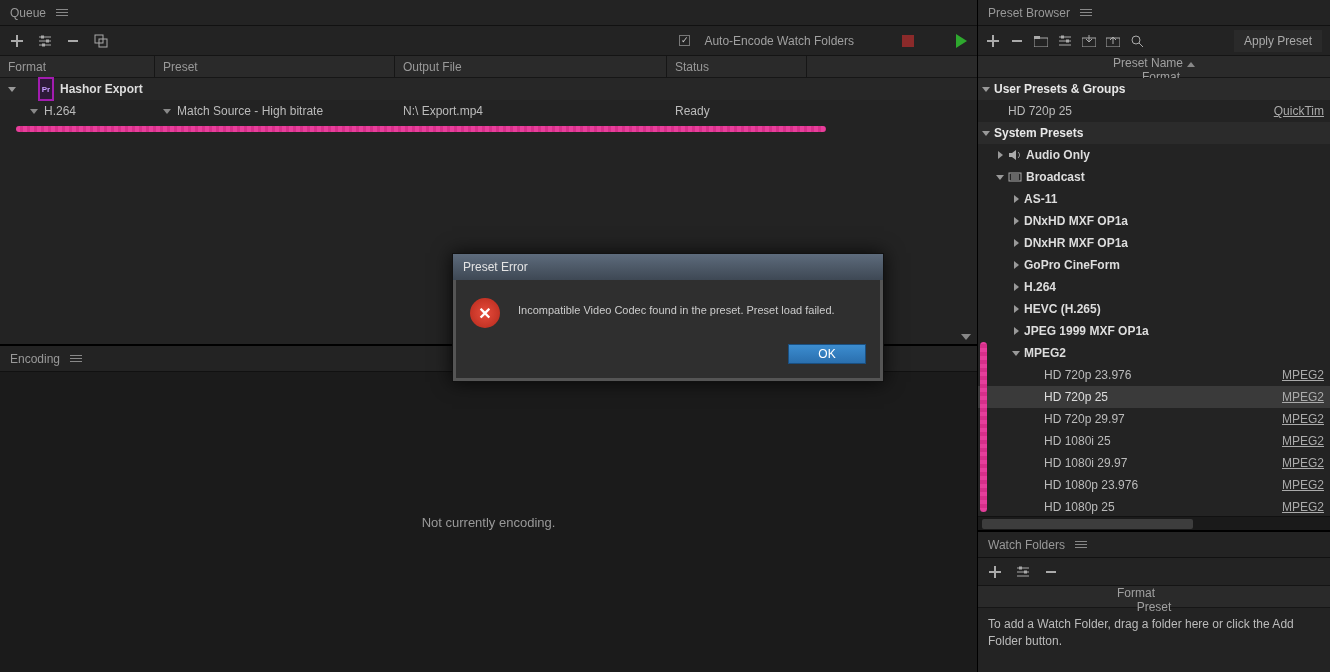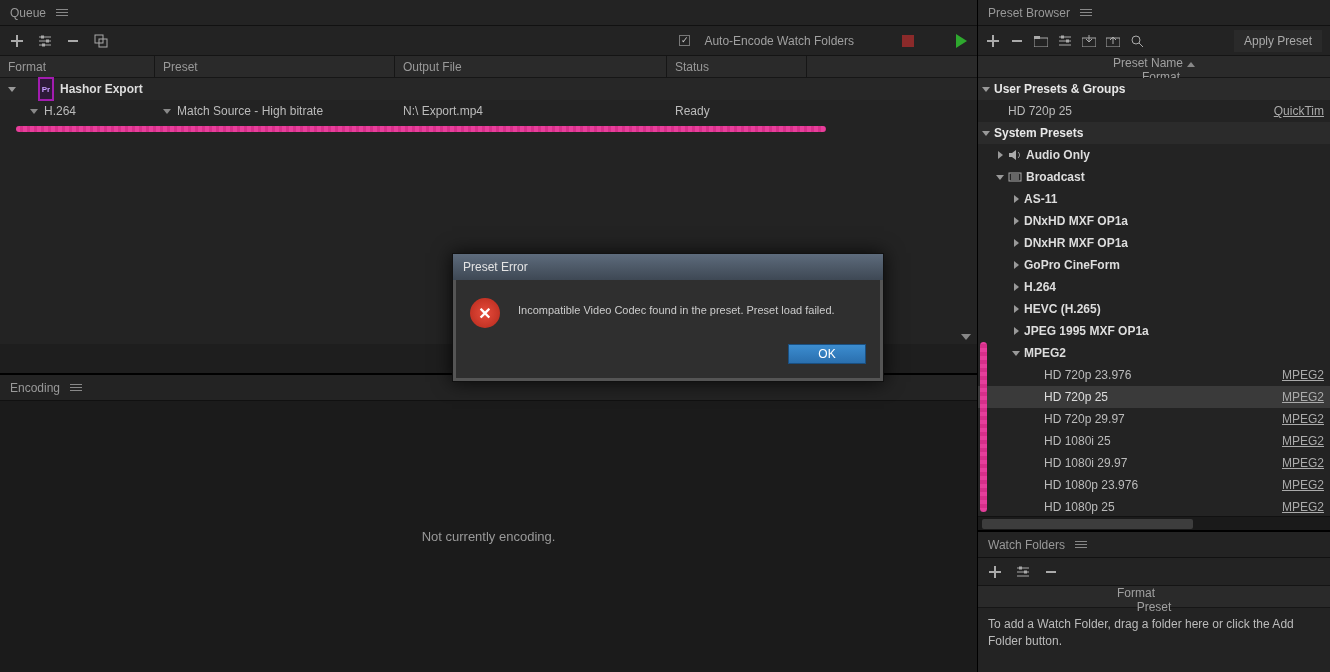--- a/index.html
+++ b/index.html
@@ -32,21 +32,21 @@
 .bold-white { color: #ddd; font-weight: 600; }
 
 .job-row { display: flex; height: 22px; align-items: center; }
 .job-cell { padding: 0 8px; display: flex; align-items: center; gap: 6px; color: #bbb; font-size: 12px; }
 .dd-tri { width: 0; height: 0; border-left: 4px solid transparent; border-right: 4px solid transparent; border-top: 5px solid #888; }
 
 .pink-scribble { height: 6px; margin: 4px 16px 0 16px; background: repeating-linear-gradient(90deg, #e83e9b 0, #e83e9b 4px, #d8308b 4px, #d8308b 7px); border-radius: 3px; width: 810px; }
 
 .queue-scroll-tri { position: absolute; right: 6px; bottom: 4px; width:0; height:0; border-left:5px solid transparent; border-right:5px solid transparent; border-top:6px solid #888; }
 
-.encoding-panel { flex: 1; background: #1b1b1b; display: flex; flex-direction: column; border-top: 2px solid #000; margin-top: 29px; }
+.encoding-panel { flex: 1; background: #1b1b1b; display: flex; flex-direction: column; border-top: 2px solid #000; }
 .enc-body { flex: 1; display: flex; align-items: center; justify-content: center; color: #999; font-size: 13px; }
 
 
 .preset-browser { flex: 1; display: flex; flex-direction: column; background: #232323; min-height: 0; }
 .pb-toolbar { height: 30px; display: flex; align-items: center; padding: 0 8px; gap: 10px; border-bottom: 1px solid #141414; }
 .apply-btn { margin-left: auto; background: #2a2a2a; padding: 4px 10px; color: #aaa; cursor: pointer; }
 .pb-colhead { display: flex; height: 22px; background: #2a2a2a; border-bottom: 1px solid #161616; align-items: center; flex-direction: column; }
 .pb-colname { flex: 1; padding: 0 8px; }
 .pb-colfmt { width: 64px; padding: 0 6px; text-align: right; }
 .sort-tri { display:inline-block; width:0;height:0;border-left:4px solid transparent;border-right:4px solid transparent;border-bottom:5px solid #888; margin-left:4px; }
@@ -306,21 +306,21 @@
           <div class="tree-row  indent2">
             <span class="tw">
               <span class="tri-right"></span>
             </span>
             <span class="bold-white">HEVC (H.265)</span>
           </div>
           <div class="tree-row  indent2">
             <span class="tw">
               <span class="tri-right"></span>
             </span>
-            <span class="bold-white">JPEG 1995 MXF OP1a</span>
+            <span class="bold-white">JPEG 1999 MXF OP1a</span>
           </div>
           <div class="tree-row  indent2">
             <span class="tw">
               <span class="tri-down"></span>
             </span>
             <span class="bold-white">MPEG2</span>
           </div>
           <div class="tree-row  indent4">
             <span>HD 720p 23.976</span>
             <span class="fmt-col">MPEG2</span>

